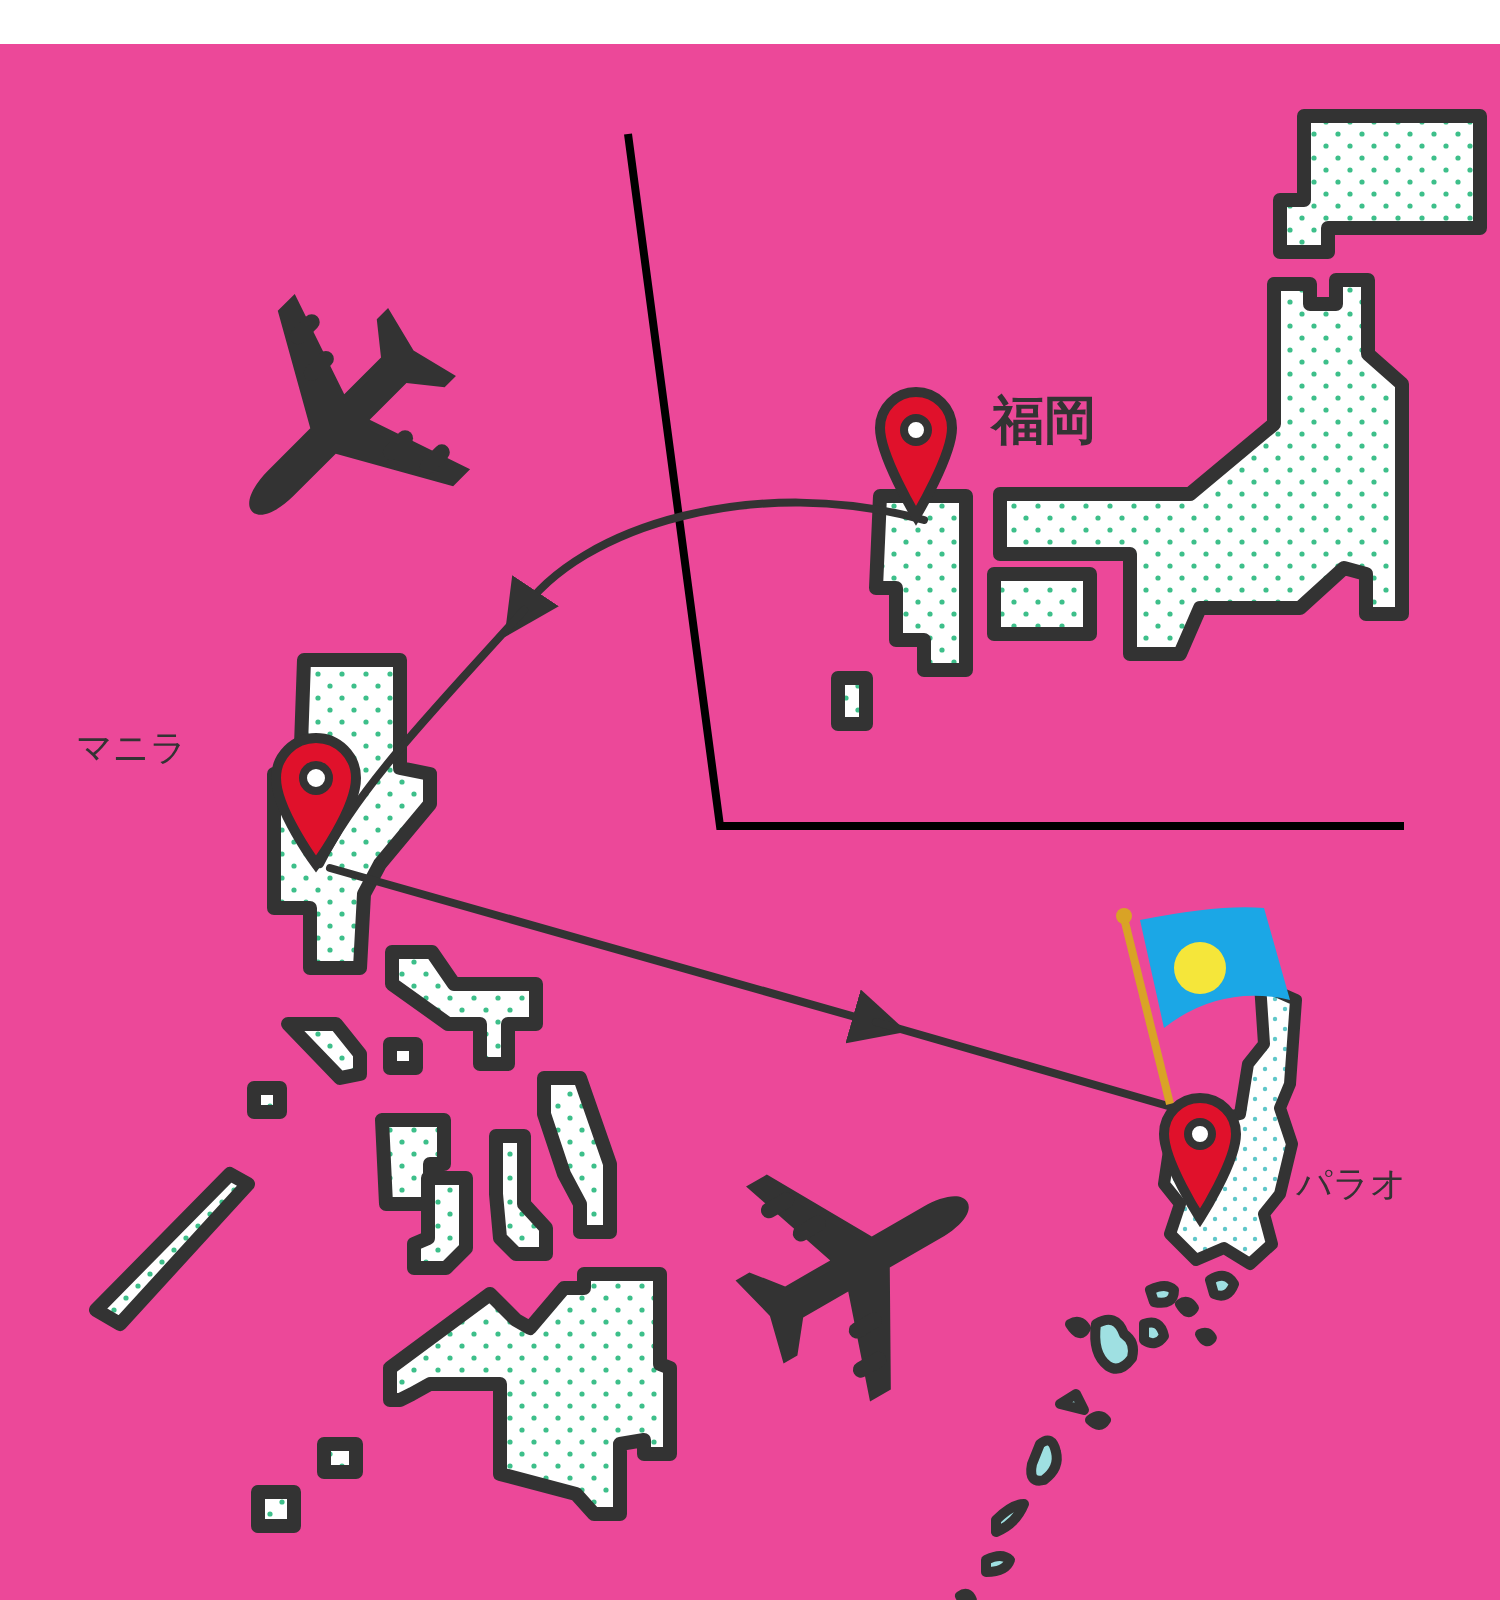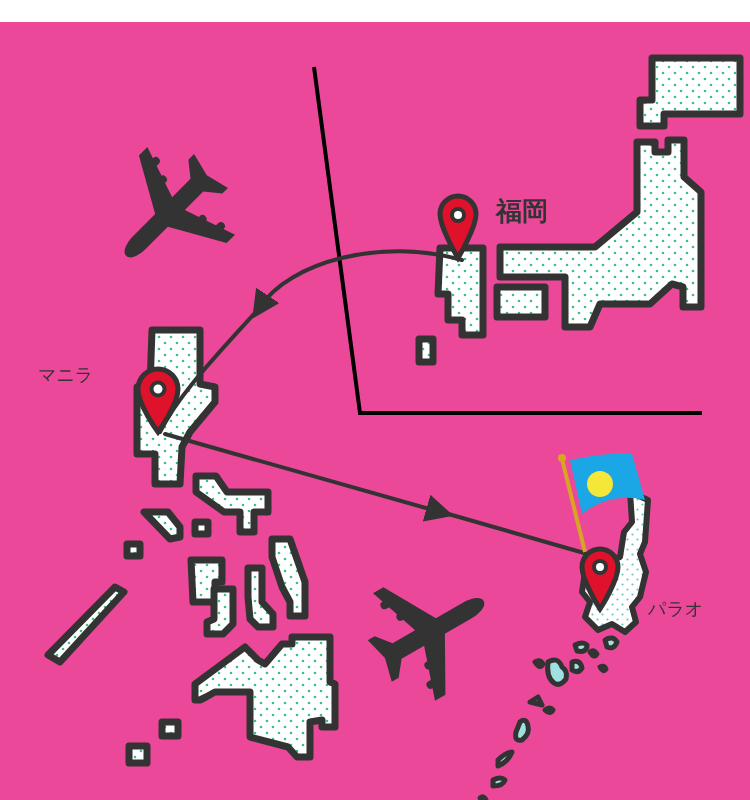--- a/index.html
+++ b/index.html
@@ -137,14 +137,14 @@
       <path class="plane" d="M0,-62 C6,-62 9,-52 9,-42 L9,-12 L62,18 L62,30 L9,12 L9,38 L24,50 L24,58 L0,52 L-24,58 L-24,50 L-9,38 L-9,12 L-62,30 L-62,18 L-9,-12 L-9,-42 C-9,-52 -6,-62 0,-62 Z"></path>
       <rect class="plane" x="24" y="4" width="8" height="18" rx="4"></rect>
       <rect class="plane" x="42" y="12" width="8" height="18" rx="4"></rect>
       <rect class="plane" x="-32" y="4" width="8" height="18" rx="4"></rect>
       <rect class="plane" x="-50" y="12" width="8" height="18" rx="4"></rect>
     </g>
   </svg>
 
   <div class="label" style="left:496px; top:176px;">福岡</div>
   <div class="label light" style="left:38px; top:344px;">マニラ</div>
-  <div class="label light" style="left:648px; top:578px;">パラオ</div>
+  <div class="label light" style="left:648px; top:562px;">パラオ</div>
 </div>
 
 </body></html>

